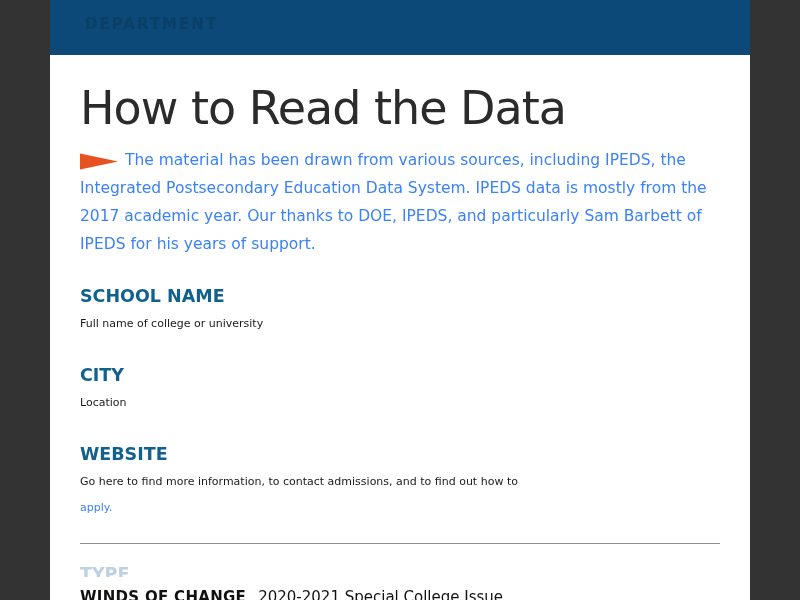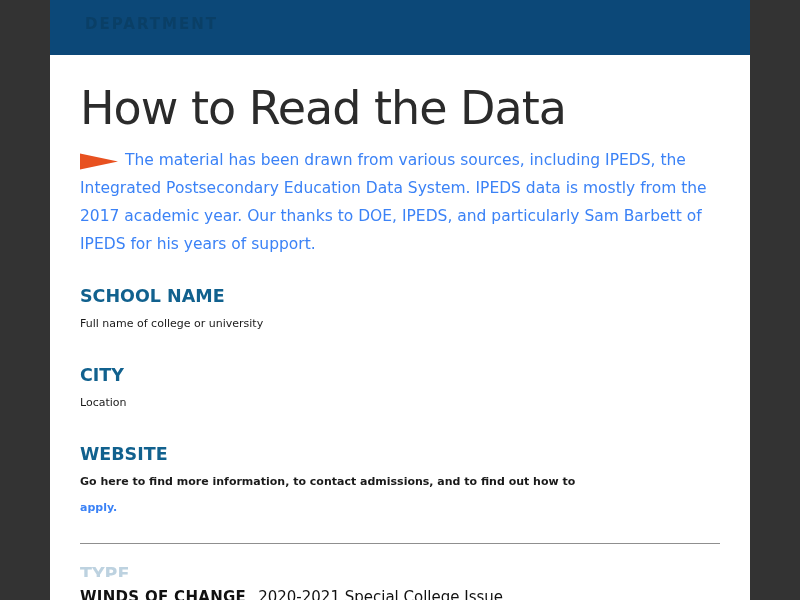--- a/index.html
+++ b/index.html
@@ -68,21 +68,21 @@
     font-weight: bold;
     line-height: 22px;
     color: #11618e;
   }
   .section-body {
     margin: 0;
     font-size: 11px;
     line-height: 26px;
     color: #1a1a1a;
   }
-  .section-body .line { display: block; white-space: nowrap; font-weight: bold; }
+  .section-body .line { display: block; white-space: nowrap; }
   .muted { color: #3b82f6; }
   hr.rule {
     border: none;
     border-top: 1px solid #8f8f8f;
     margin: 22px 0 0 0;
   }
   .clipped-heading {
     height: 14px;
     overflow: hidden;
     margin-top: 19px;

